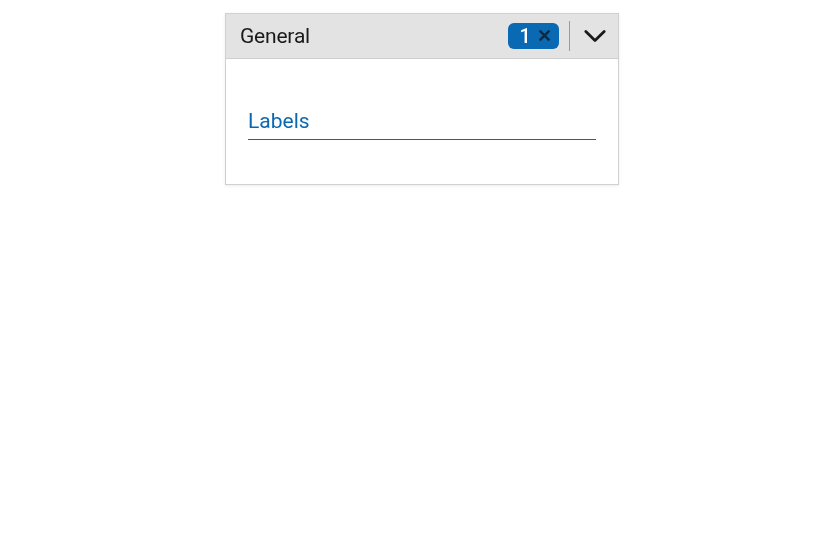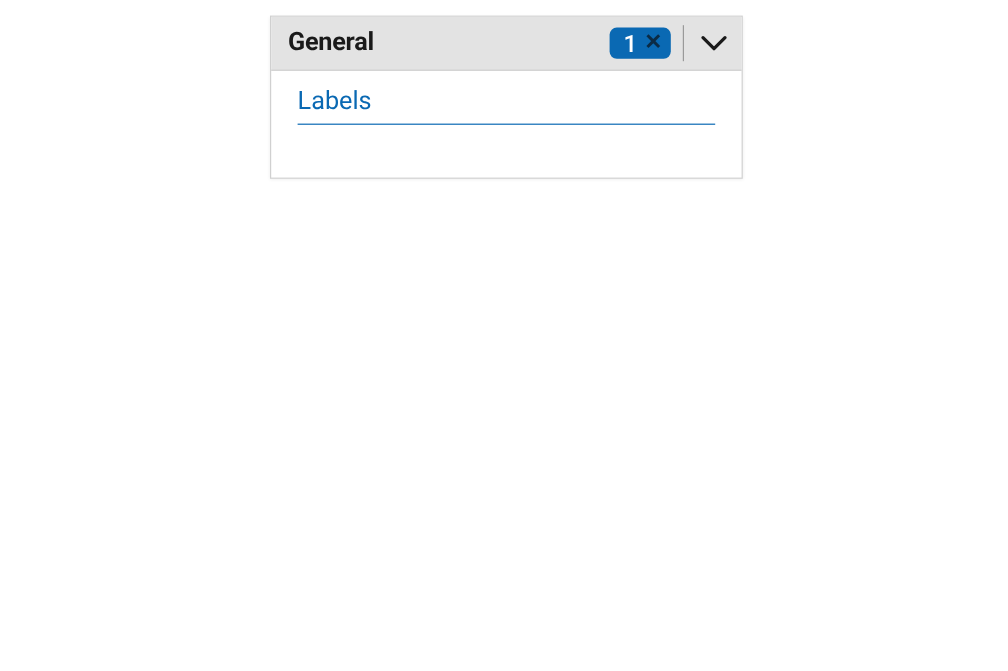--- a/index.html
+++ b/index.html
@@ -27,21 +27,21 @@
       display: flex;
       align-items: center;
       background: #e3e3e3;
       height: 45px;
       border-bottom: 1px solid #cfcfcf;
     }
     .header-title {
       flex: 1;
       padding-left: 14px;
       font-size: 21px;
-      font-weight: 700;
+      font-weight: 400;
       letter-spacing: -0.2px;
       color: #1a1a1a;
     }
     .badge {
       display: flex;
       align-items: center;
       background: #0a69b3;
       border-radius: 6px;
       padding: 3px 7px 3px 12px;
       margin-right: 10px;
@@ -73,20 +73,21 @@
       align-items: center;
       justify-content: center;
       cursor: pointer;
     }
     .chevron-btn svg {
       width: 22px;
       height: 14px;
     }
     .content {
       padding: 14px 22px 22px 22px;
+      margin-top: 36px;
     }
     .section-title {
       color: #0a69b3;
       font-size: 21px;
       font-weight: 400;
       padding-bottom: 6px;
       border-bottom: 1px solid #0a69b3;
       margin-bottom: 22px;
     }
     .label-list {

